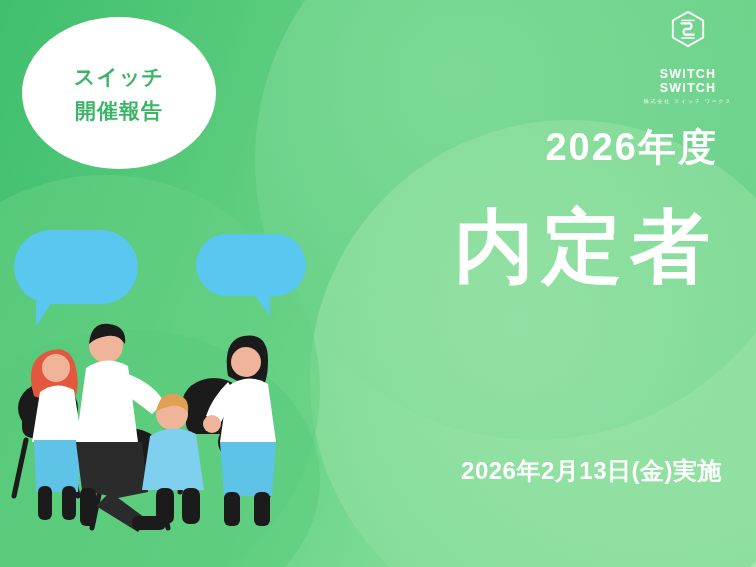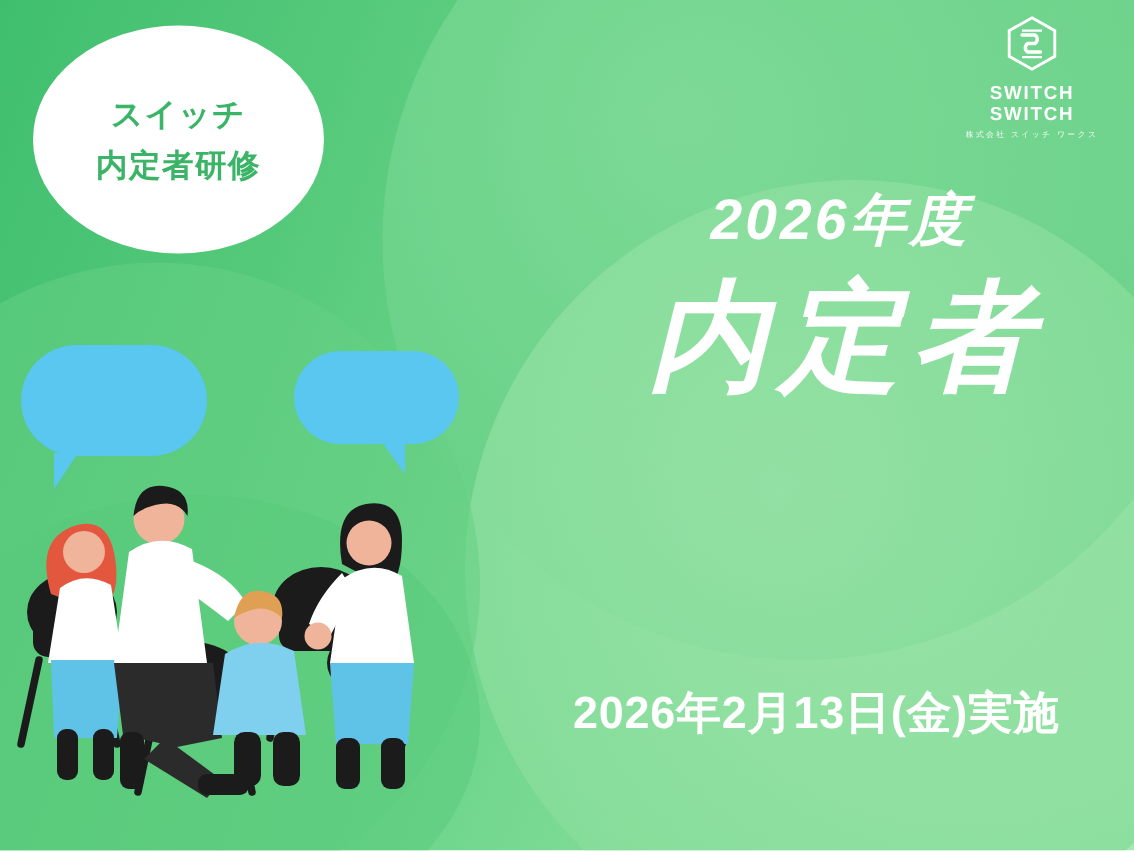--- a/index.html
+++ b/index.html
@@ -90,66 +90,65 @@
     flex-direction: column;
     align-items: center;
     color: #ffffff;
   }
   .logo-mark {
     width: 38px;
     height: 38px;
     display: block;
   }
   .logo-name {
-    margin-top: 8px;
+    margin-top: 20px;
     font-size: 12.5px;
     font-weight: bold;
     letter-spacing: 1.2px;
     line-height: 1.08;
     text-align: right;
   }
   .logo-sub {
     margin-top: 3px;
     font-size: 5.2px;
     letter-spacing: 1.6px;
     text-align: center;
     opacity: .92;
   }
   
   .title-block {
     position: absolute;
-    right: 26px;
+    right: 38px;
     top: 128px;
     width: 340px;
-    text-align: center;
+    text-align: right;
     color: #ffffff;
-    font-style: italic;
   }
   .year {
     font-size: 38px;
     font-weight: bold;
     letter-spacing: 2px;
     line-height: 1;
   }
   .main-title {
-    margin-top: 14px;
+    margin-top: 36px;
     font-size: 80px;
     font-weight: bold;
     letter-spacing: 8px;
     line-height: 1.12;
     text-indent: 8px;
   }
   .date {
     position: absolute;
     right: 34px;
     top: 455px;
     width: 340px;
-    text-align: left;
+    text-align: right;
     color: #ffffff;
-    font-size: 30px;
+    font-size: 24px;
     font-weight: bold;
     letter-spacing: .5px;
   }
   
   .illus {
     position: absolute;
     left: 0px;
     top: 196px;
     width: 330px;
     height: 345px;
@@ -194,21 +193,21 @@
 
 <div id="slide">
 
   <div class="blob-a"></div>
   <div class="blob-b"></div>
   <div class="blob-c"></div>
   <div class="blob-d"></div>
 
   <div class="badge">
     <div class="badge-line">スイッチ</div>
-    <div class="badge-line">内定者研修</div>
+    <div class="badge-line">開催報告</div>
   </div>
 
   <div class="logo">
     <svg class="logo-mark" viewBox="0 0 40 40">
       <polygon points="20,2 36,11 36,29 20,38 4,29 4,11" fill="none" stroke="#ffffff" stroke-width="2"></polygon>
       <path d="M13 14 h9 a3.5 3.5 0 0 1 0 6 h-5 a3.5 3.5 0 0 0 0 6 h9" fill="none" stroke="#ffffff" stroke-width="2.4" stroke-linecap="round"></path>
       <line x1="13" y1="11" x2="27" y2="11" stroke="#ffffff" stroke-width="1.6"></line>
       <line x1="13" y1="29.5" x2="27" y2="29.5" stroke="#ffffff" stroke-width="1.6"></line>
     </svg>
     <div class="logo-name">

